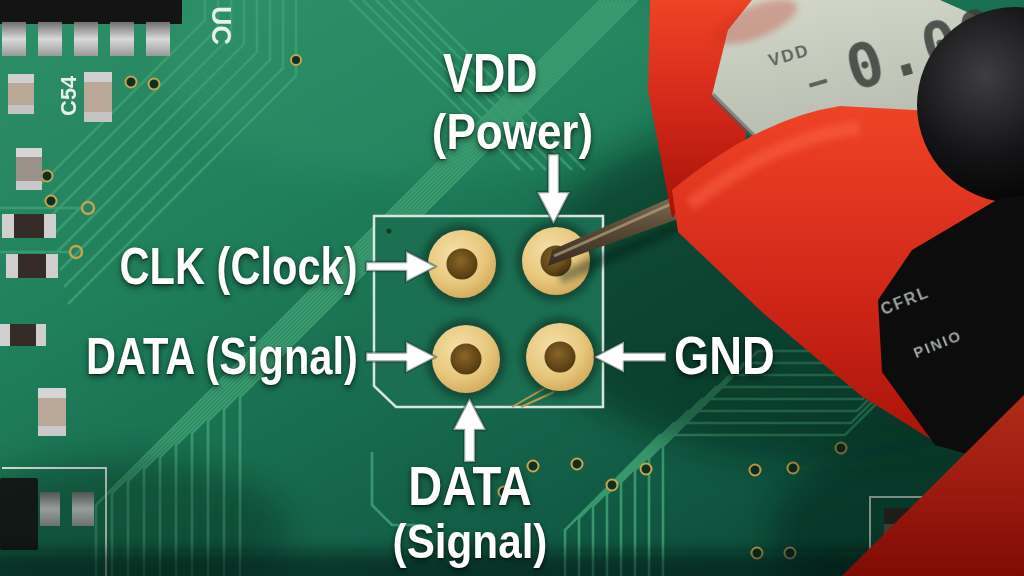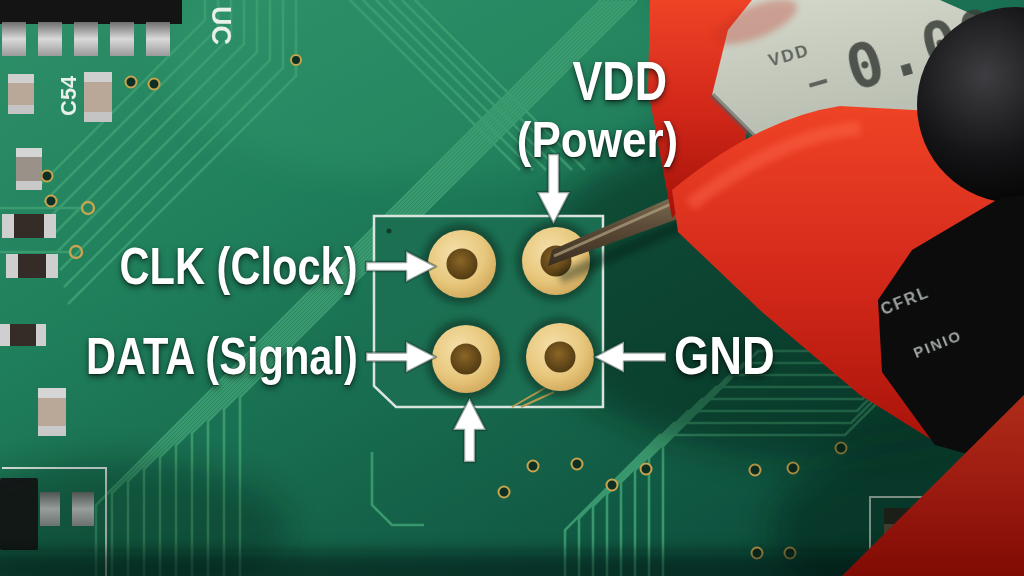--- a/index.html
+++ b/index.html
@@ -2,21 +2,21 @@
 <html><head>
 <meta charset="utf-8">
 <style>
   html,body{margin:0;padding:0;background:#000;}
   .stage{position:relative;width:1024px;height:576px;overflow:hidden;
          font-family:"Liberation Sans",sans-serif;}
   .stage svg{position:absolute;left:0;top:0;}
   .label{position:absolute;color:#fff;font-weight:bold;line-height:1;
          text-shadow:0 3px 7px rgba(0,0,0,.55),0 1px 2px rgba(0,0,0,.5);
          white-space:nowrap;}
-  .lbl-vdd{left:415px;top:45px;width:280px;text-align:right;margin-top:8px;}
+  .lbl-vdd{left:415px;top:45px;width:280px;text-align:left;}
   .lbl-vdd .t1{font-size:56px;transform:scaleX(.8);transform-origin:center;}
   .lbl-vdd .t2{font-size:50px;margin-top:6px;transform:scaleX(.88);transform-origin:center;}
   .lbl-clk{right:666px;top:240px;font-size:52px;transform:scaleX(.8);transform-origin:right center;}
   .lbl-data-left{right:666px;top:330px;font-size:52px;transform:scaleX(.8);transform-origin:right center;}
   .lbl-gnd{left:674px;top:328px;font-size:54px;transform:scaleX(.84);transform-origin:left center;}
   .lbl-data-bottom{left:330px;top:458px;width:280px;text-align:center;}
   .lbl-data-bottom .t1{font-size:56px;transform:scaleX(.84);transform-origin:center;}
   .lbl-data-bottom .t2{font-size:48px;margin-top:4px;transform:scaleX(.88);transform-origin:center;}
   .svgtext{font-family:"Liberation Sans",sans-serif;font-weight:bold;}
   .lcdfont{font-family:"DejaVu Sans Mono",monospace;font-weight:bold;}
@@ -261,13 +261,17 @@
 </div>
 <div class="label lbl-clk">
   <span>CLK (Clock)</span>
 </div>
 <div class="label lbl-data-left">
   <span>DATA (Signal)</span>
 </div>
 <div class="label lbl-gnd">
   <span>GND</span>
 </div>
+<div class="label lbl-data-bottom">
+  <div class="t1">DATA</div>
+  <div class="t2">(Signal)</div>
+</div>
 </div>
 
 </body></html>

